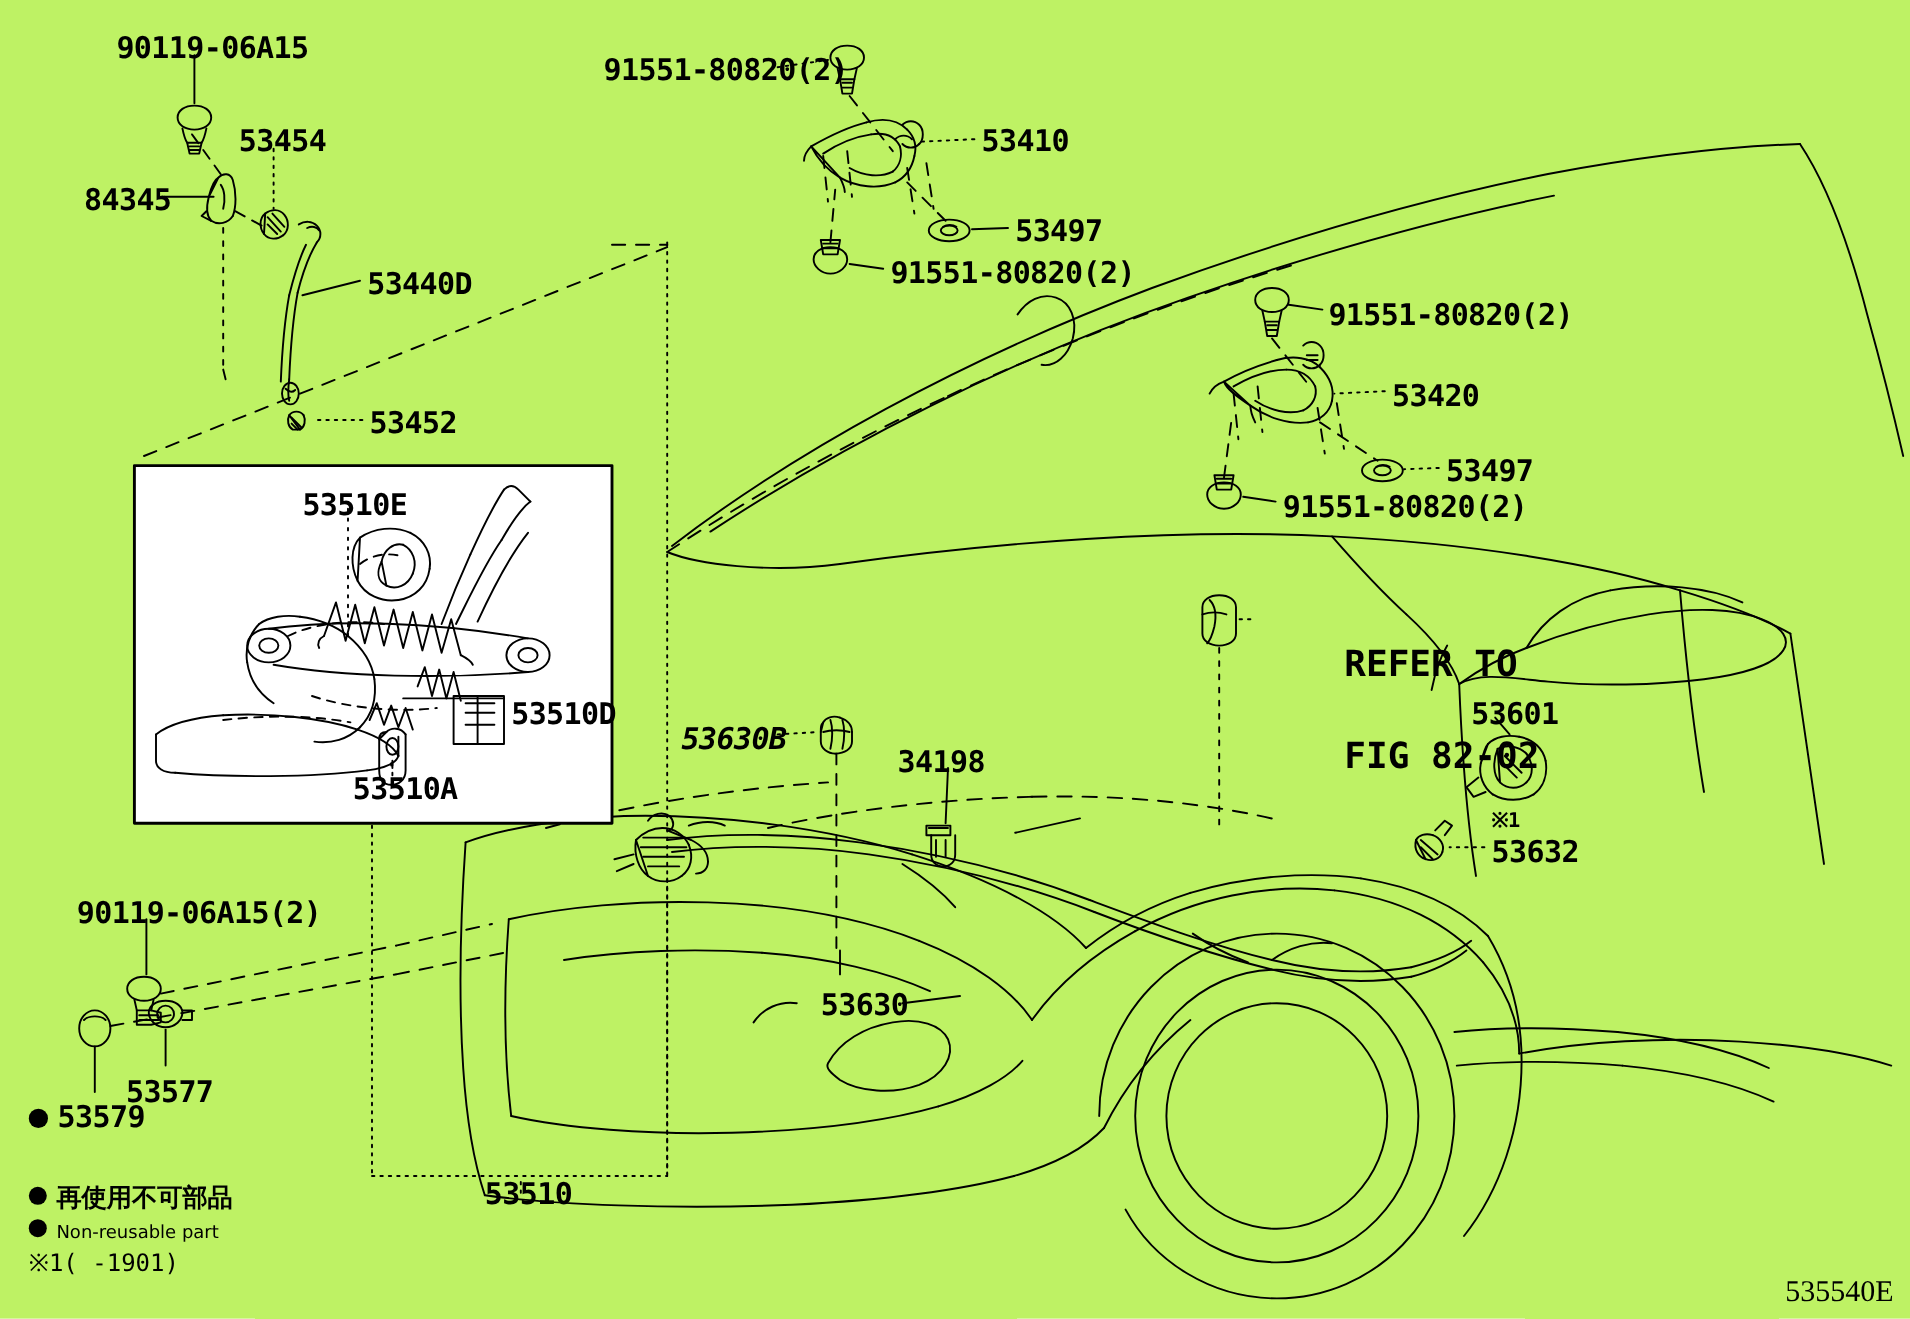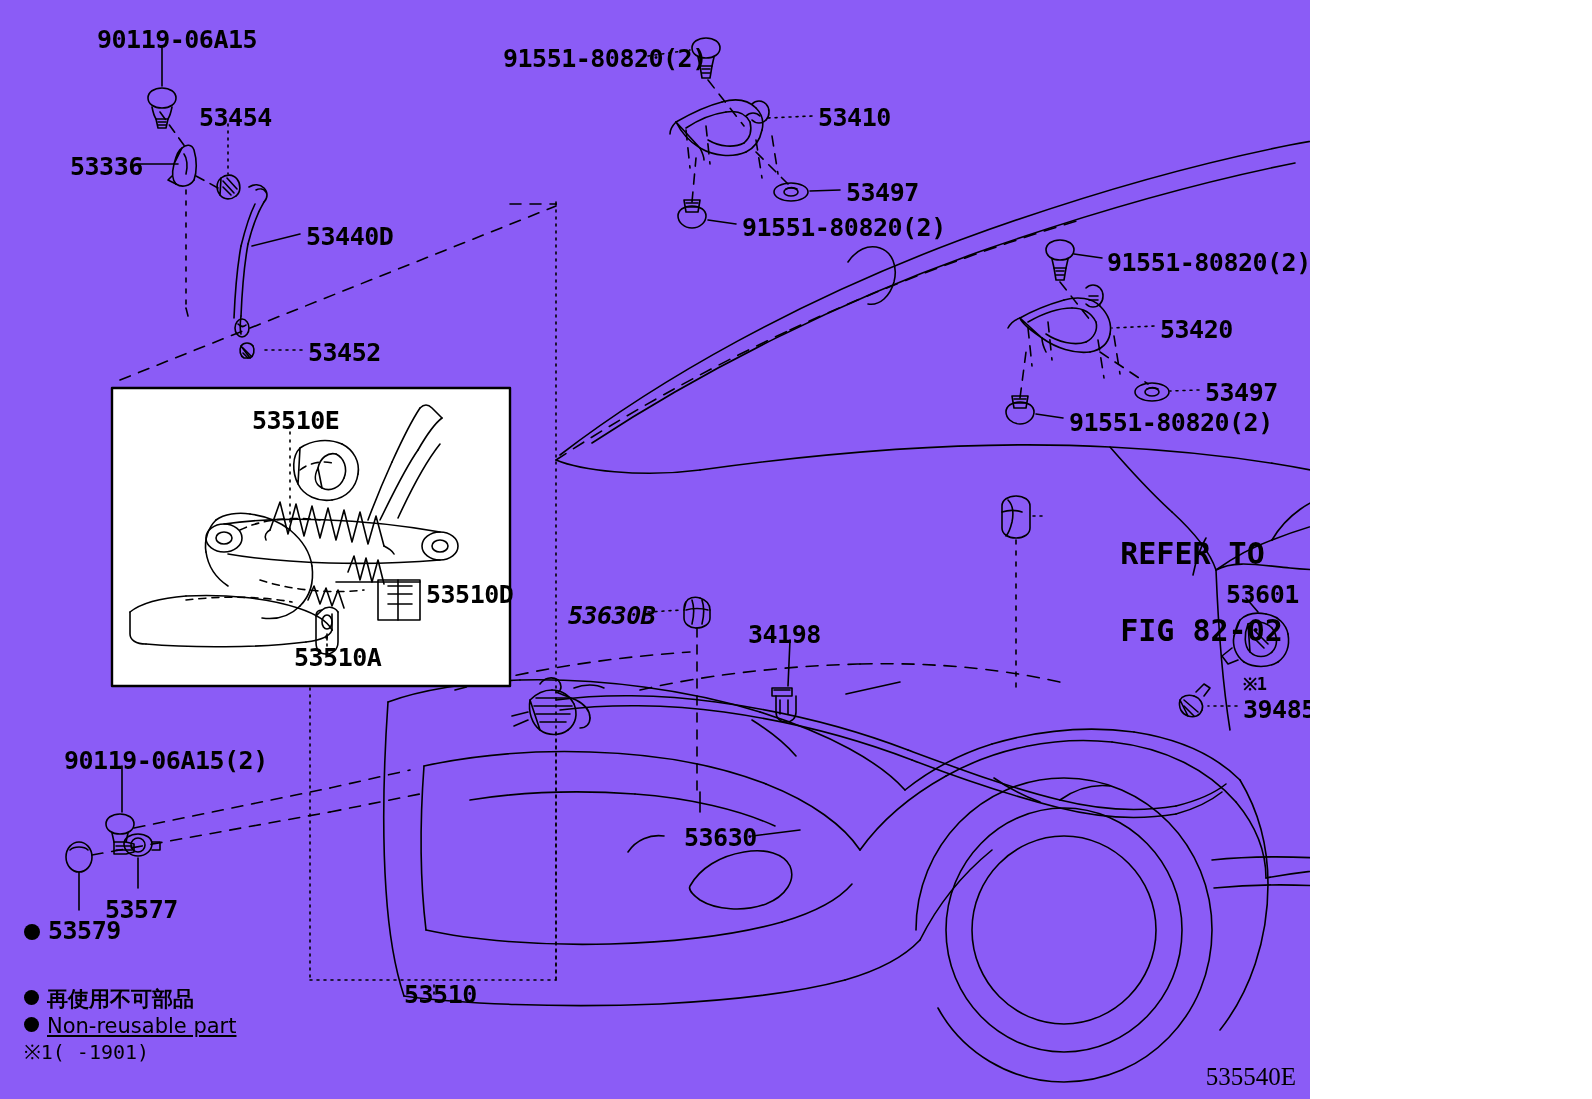--- a/index.html
+++ b/index.html
@@ -5,23 +5,23 @@
   html, body {
     margin: 0;
     padding: 0;
     background: #ffffff;
   }
   body {
     font-family: "DejaVu Sans Mono", monospace;
   }
   #sheet {
     position: relative;
-    width: 1310px;
+    width: 1592px;
     height: 1099px;
-    background: #8b5cf6;
+    background: #bef264;
     overflow: hidden;
   }
   svg.layer {
     position: absolute;
     left: 0;
     top: 0;
     width: 1592px;
     height: 1099px;
   }
   .lbl {
@@ -44,22 +44,21 @@
     white-space: nowrap;
     line-height: 1.22;
   }
   .legend .jp {
     font-family: "DejaVu Sans", sans-serif;
     font-weight: 700;
     font-size: 21px;
   }
   .legend .en {
     font-family: "DejaVu Sans", sans-serif;
-    font-size: 21px;
-    text-decoration: underline;
+    font-size: 15px;
   }
   .legend .note {
     font-family: "DejaVu Sans Mono", monospace;
     font-size: 20px;
   }
   .bullet {
     display: inline-block;
     width: 15px;
     height: 15px;
     border-radius: 50%;
@@ -558,42 +557,42 @@
         <path d="M326,636 L326,638"></path>
         <path d="M327,640 L327,634"></path>
         <path d="M327,654 L327,634" stroke-dasharray="2,6"></path>
       </g>
 
     </g>
   </svg>
 
   <div class="lbl" style="left:97px; top:27px;">90119-06A15</div>
   <div class="lbl" style="left:199px; top:105px;">53454</div>
-  <div class="lbl" style="left:70px; top:154px;">53336</div>
+  <div class="lbl" style="left:70px; top:154px;">84345</div>
   <div class="lbl" style="left:306px; top:224px;">53440D</div>
   <div class="lbl" style="left:308px; top:340px;">53452</div>
 
   <div class="lbl" style="left:503px; top:46px;">91551-80820(2)</div>
   <div class="lbl" style="left:818px; top:105px;text-align:right;">53410</div>
   <div class="lbl" style="left:846px; top:180px;">53497</div>
   <div class="lbl" style="left:742px; top:215px;">91551-80820(2)</div>
 
   <div class="lbl" style="left:1107px; top:250px;">91551-80820(2)</div>
   <div class="lbl" style="left:1160px; top:317px;">53420</div>
   <div class="lbl" style="left:1205px; top:380px;">53497</div>
   <div class="lbl" style="left:1069px; top:410px;">91551-80820(2)</div>
 
   <div class="lbl" style="left:252px; top:408px;">53510E</div>
   <div class="lbl" style="left:426px; top:570px;margin-top:12px;">53510D</div>
   <div class="lbl" style="left:294px; top:645px;">53510A</div>
 
   <div class="lbl" style="left:568px; top:603px;font-style:italic;">53630B</div>
   <div class="lbl" style="left:748px; top:622px;">34198</div>
   <div class="lbl" style="left:1226px; top:582px;">53601</div>
-  <div class="lbl" style="left:1243px; top:697px;">39485</div>
+  <div class="lbl" style="left:1243px; top:697px;">53632</div>
   <div class="lbl" style="left:684px; top:825px;">53630</div>
 
   <div class="lbl" style="left:64px; top:748px;">90119-06A15(2)</div>
   <div class="lbl" style="left:105px; top:897px;">53577</div>
   <div class="lbl" style="left:48px; top:918px;">53579</div>
   <div class="lbl" style="left:404px; top:982px;">53510</div>
 
   <span style="position:absolute; left:24px; top:924px; width:16px; height:16px; border-radius:50%; background:#000;"></span>
 
   <div class="lbl tiny" style="left:1243px; top:676px;">※1</div>

